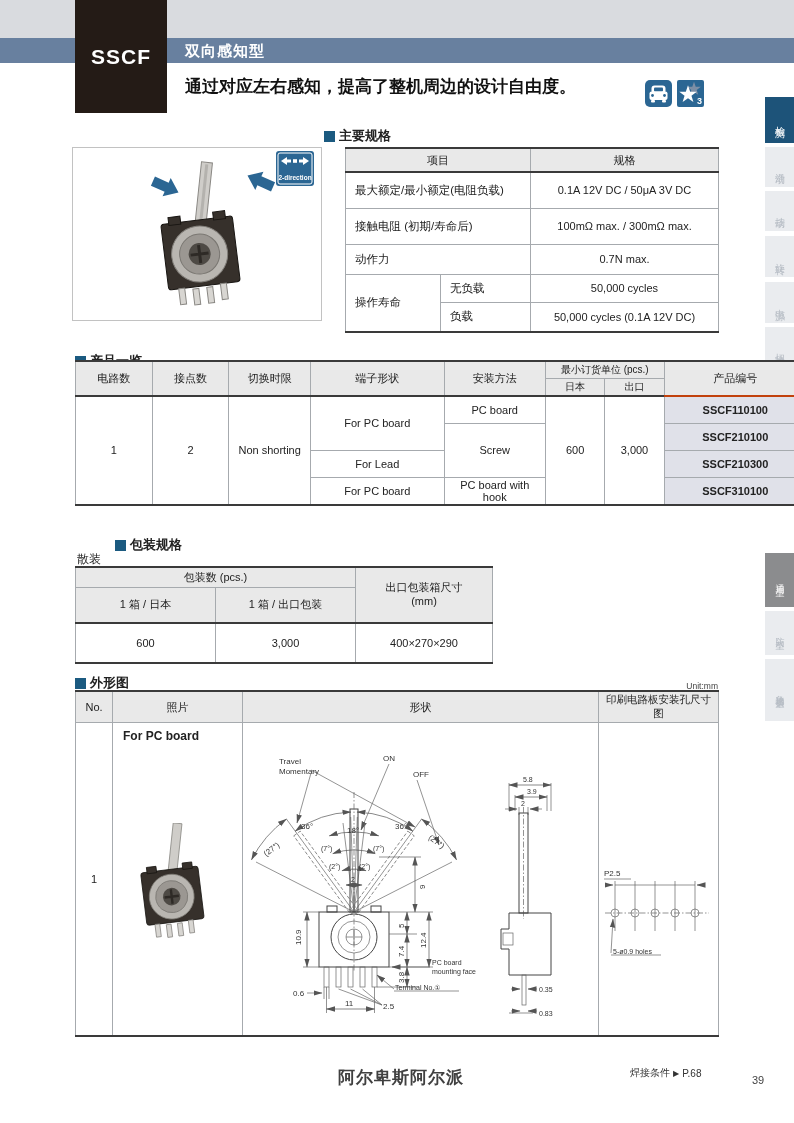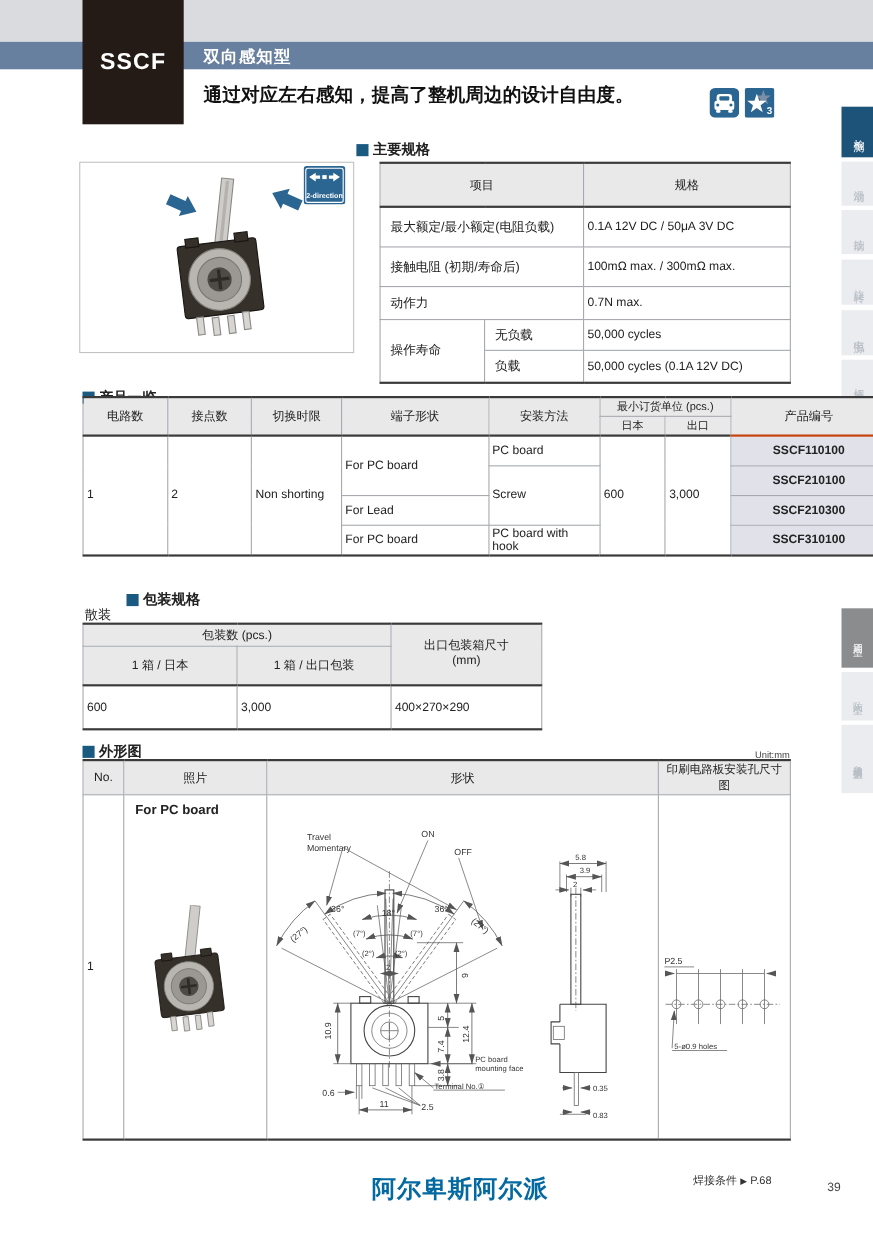--- a/index.html
+++ b/index.html
@@ -30,39 +30,39 @@
   .hero{left:72px;top:147px;width:248px;height:172px;background:#fff;border:1px solid #c2c2c2;}
 
   
   table{border-collapse:collapse;table-layout:fixed;font-size:11px;color:#222;}
   td,th{border:1px solid #a6aaae;padding:1px 3px;overflow:hidden;}
   th{background:#e9e9e9;font-weight:normal;text-align:center;}
   .tt{border-top:2px solid #3a3a3a;}
   .tb{border-bottom:2px solid #3a3a3a;}
   .hb th{border-bottom:2px solid #3a3a3a;}
   .lbl{text-align:left;padding-left:9px;font-size:11.5px;}
-  .ctr{text-align:left;}
+  .ctr{text-align:center;}
   .part{background:#e0e1e9;font-weight:bold;text-align:center;font-size:11px;}
   .photo-cell,.shape-cell,.holes-cell{position:relative;vertical-align:top;}
   .pcb-lab{font-weight:bold;font-size:12px;padding:5px 0 0 7px;}
 
   .unit{font-size:8.5px;color:#444;}
   .subt{font-size:12px;color:#222;}
 
   
   text.d{font-size:8px;fill:#333;}
   text.d7{font-size:7px;fill:#333;}
   .ln{stroke:#666;stroke-width:.7;fill:none;}
   .ln2{stroke:#444;stroke-width:1;fill:none;}
   .dim{stroke:#555;stroke-width:.7;fill:none;marker-start:url(#dm);marker-end:url(#dm);}
   .dd{stroke-dasharray:6 2 1.5 2;}
   .da{stroke-dasharray:3.5 2;}
 
   
-  .brand{left:338px;top:1066px;font-size:22px;font-weight:bold;color:#0369a1;letter-spacing:1px;}
+  .brand{left:338px;top:1066px;font-size:17px;font-weight:bold;color:#404040;letter-spacing:1px;}
   .solder{left:630px;top:1066px;font-size:10px;color:#333;display:flex;gap:3px;align-items:center;}
   .pageno{left:752px;top:1074px;font-size:11px;color:#444;}
 </style>
 </head>
 <body>
 
 <svg width="0" height="0" style="position:absolute">
   <defs>
     <marker id="dm" markerWidth="9" markerHeight="7" refX="8.5" refY="3.5" orient="auto-start-reverse" markerUnits="userSpaceOnUse">
       <path d="M9,3.5 L0,0.8 L0,6.2 z" fill="#555"></path>
@@ -180,21 +180,21 @@
     <span class="sq"></span>
     <span>主要规格</span>
   </div>
   <table class="abs" style="left:345px;top:147px;width:373px;">
     <colgroup>
         <col style="width:95px">
         <col style="width:90px">
         <col style="width:188px">
       </colgroup>
     <tbody>
-        <tr class="hb" style="height:40px;">
+        <tr class="hb" style="height:24px;">
       <th colspan="2" class="tt">项目</th>
       <th class="tt">规格</th>
     </tr>
     <tr style="height:36px;">
       <td colspan="2" class="lbl">最大额定/最小额定(电阻负载)</td>
       <td class="ctr">0.1A 12V DC / 50μA 3V DC</td>
     </tr>
     <tr style="height:36px;">
       <td colspan="2" class="lbl">接触电阻 (初期/寿命后)</td>
       <td class="ctr">100mΩ max. / 300mΩ max.</td>

